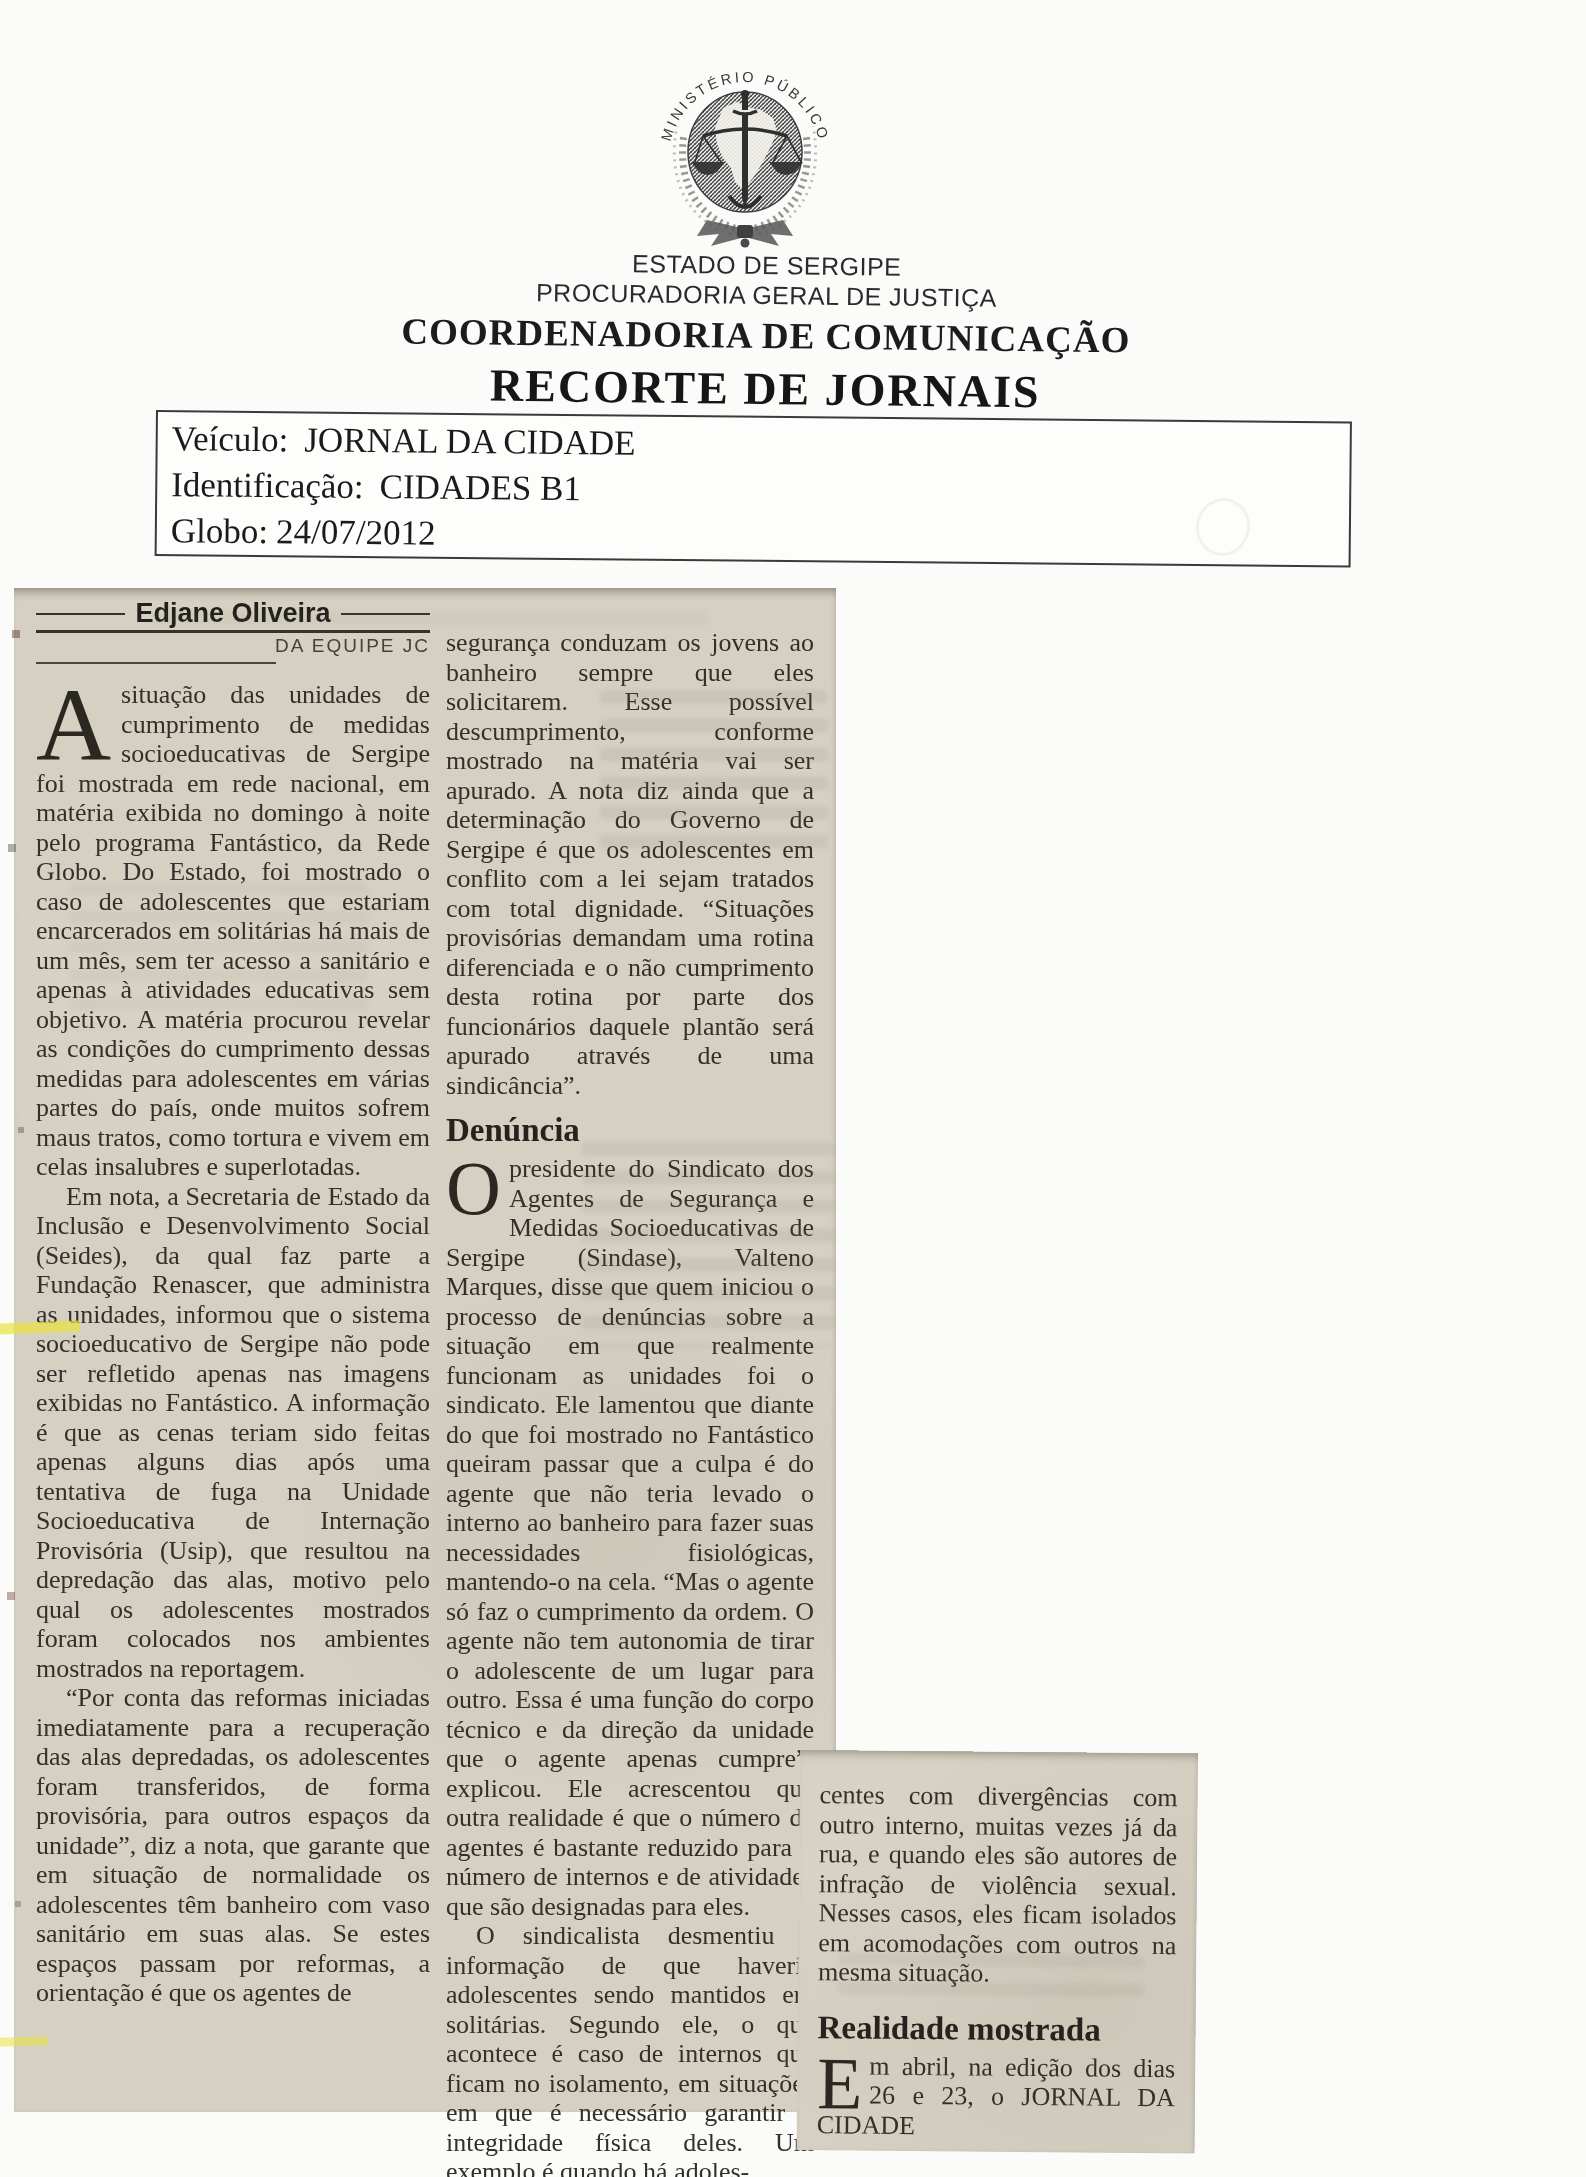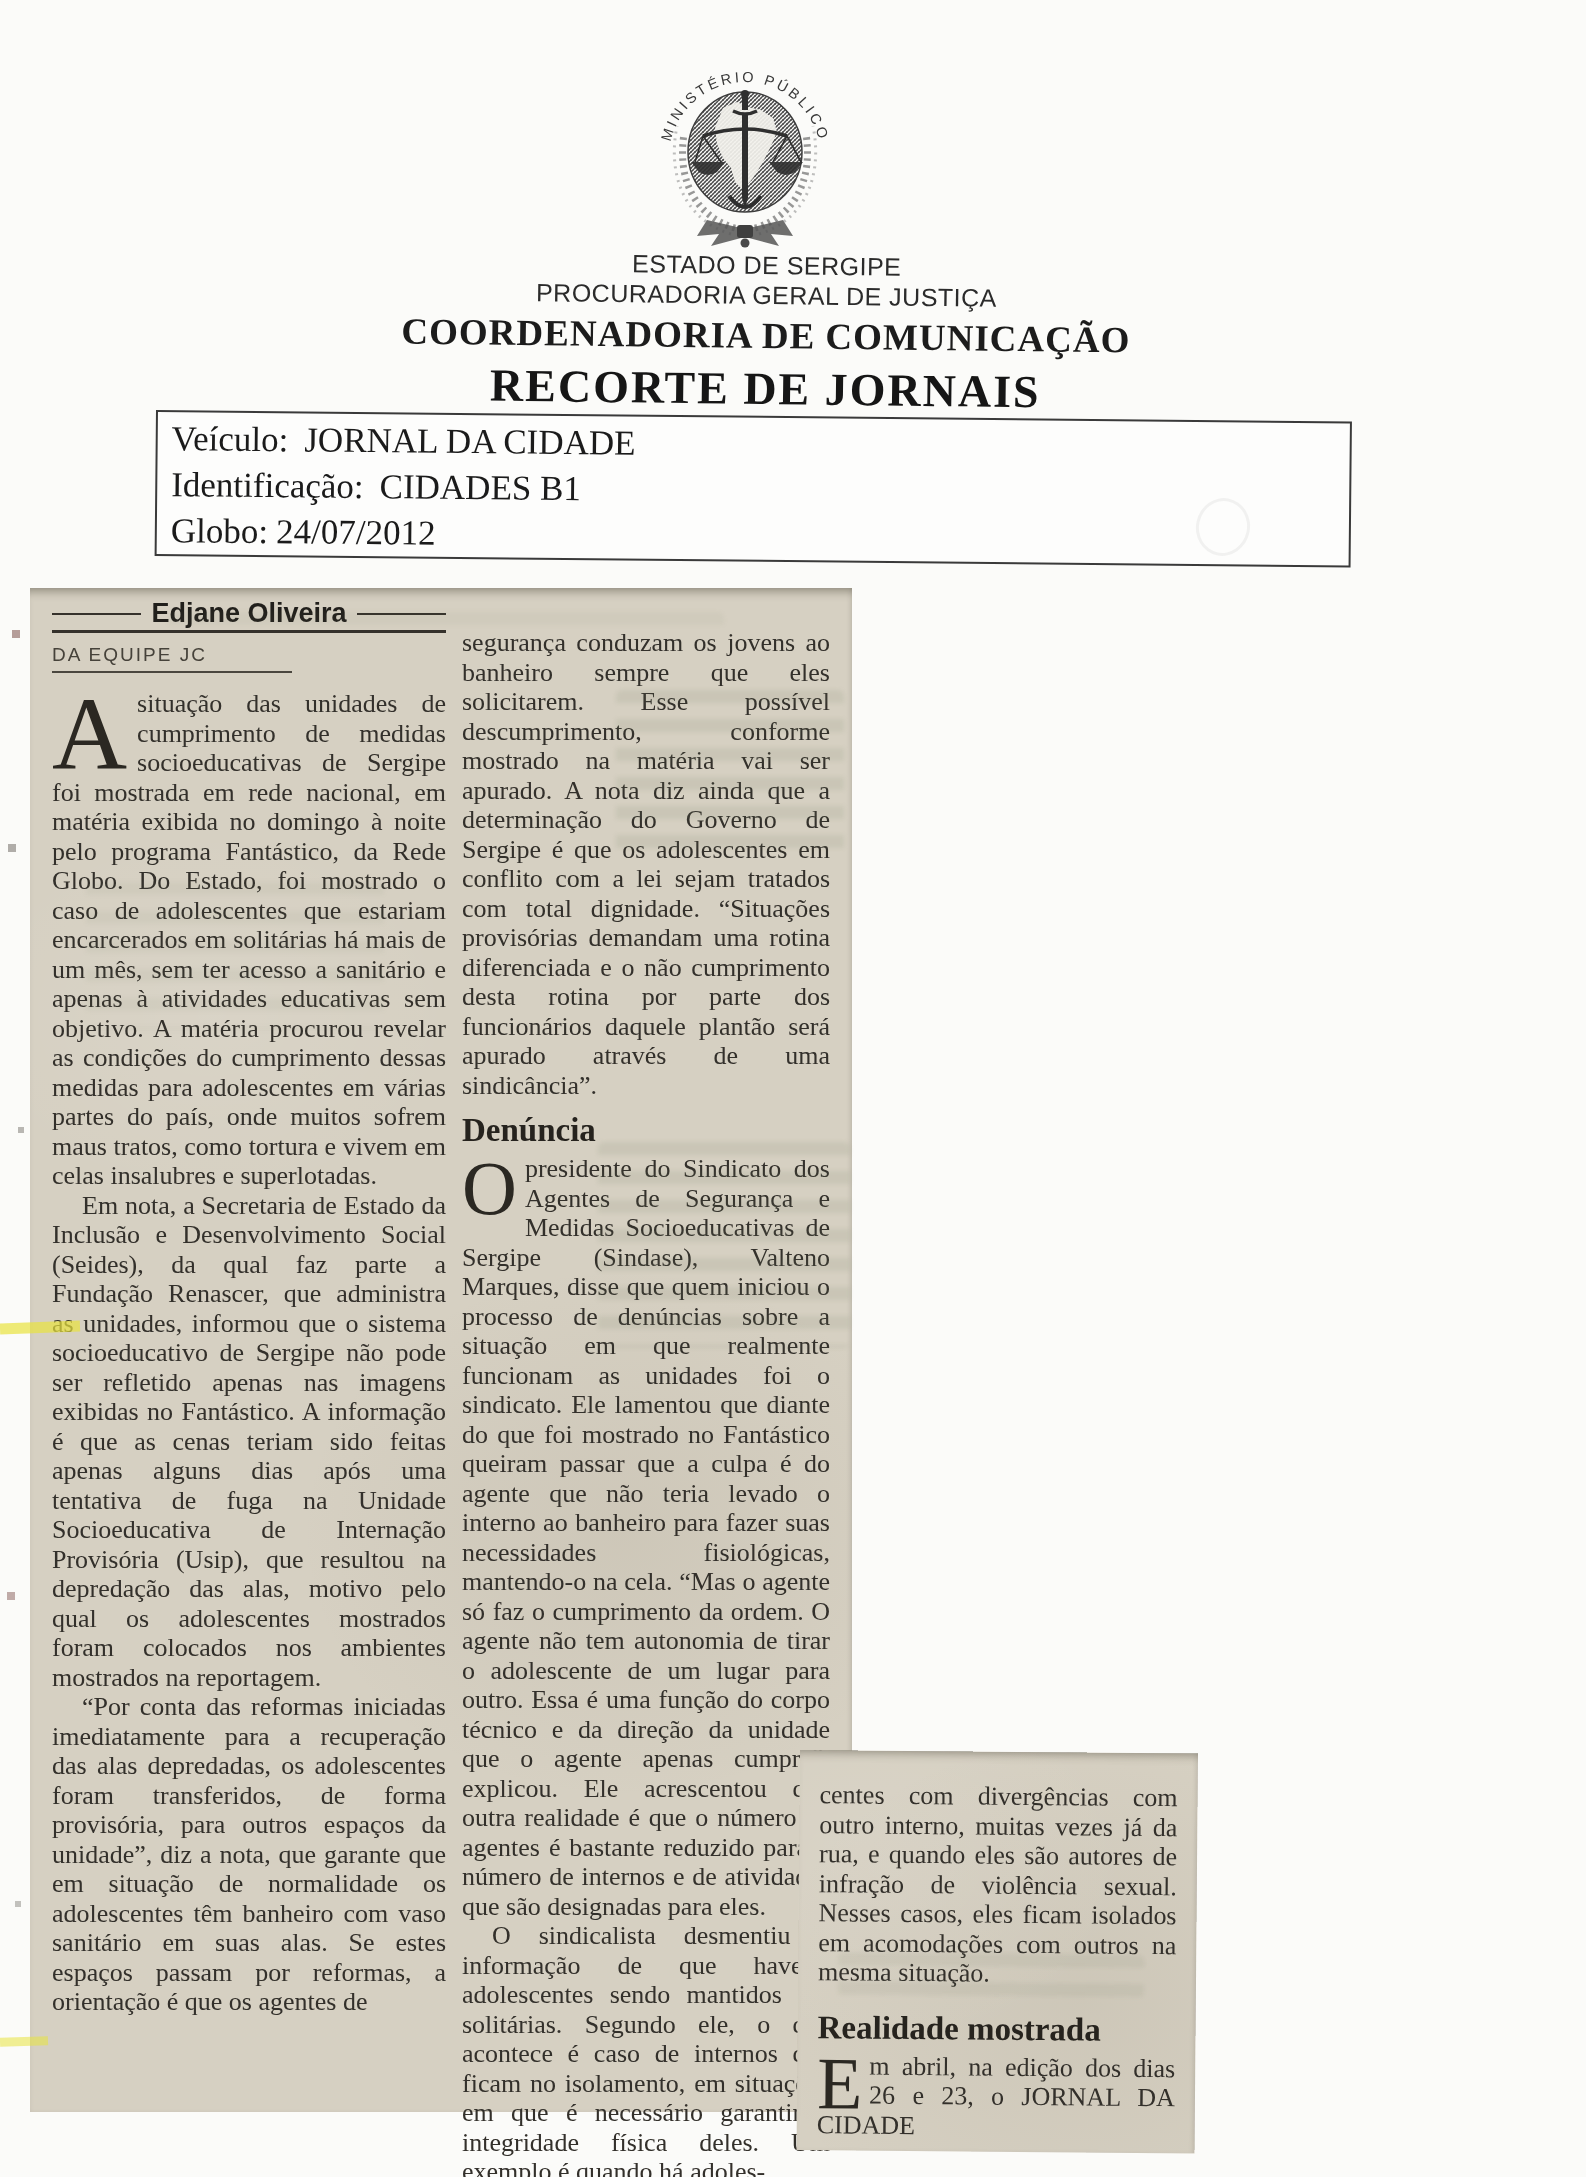--- a/index.html
+++ b/index.html
@@ -29,39 +29,39 @@
   
   .ring-artifact{position:absolute;left:1196px;top:498px;width:48px;height:52px;
             border:3px solid rgba(140,140,140,.10);border-radius:50%;transform:rotate(12deg);}
 
   
   .clip{position:absolute;background:
         radial-gradient(ellipse 420px 320px at 22% 28%, rgba(255,255,255,.08), transparent 60%),
         radial-gradient(ellipse 520px 430px at 72% 62%, rgba(118,108,88,.09), transparent 62%),
         #d6d0c2;
         box-shadow:inset 0 10px 9px -6px rgba(92,87,74,.5), inset -3px 0 6px -3px rgba(0,0,0,.15);}
-  .clip-main{left:30px;top:588px;width:822px;height:1524px;}
+  .clip-main{left:14px;top:588px;width:822px;height:1524px;}
   .clip-col3{left:800px;top:1750px;width:398px;height:400px;transform:rotate(0.5deg);
              transform-origin:0 0;box-shadow:inset 0 9px 8px -6px rgba(92,87,74,.45),
              inset -3px 0 6px -3px rgba(0,0,0,.14);}
 
   .col{position:absolute;}
   .col-1{left:22px;top:10px;width:394px;}
   .col-2{left:432px;top:40px;width:368px;}
   .col-3{left:20px;top:30px;width:358px;}
 
   
   .byline{margin-bottom:16px;}
   .byline-row{display:flex;align-items:center;}
   .byline-row .flank{flex:1;height:2px;background:#35312b;}
   .byline-name{font-family:"Liberation Sans", sans-serif;font-weight:700;font-size:27px;
                color:#211f1b;padding:0 10px;white-space:nowrap;}
   .byline-rule{height:3px;background:#35312b;margin-top:1px;}
   .byline-credit{font-family:"Liberation Sans", sans-serif;font-size:19px;letter-spacing:2px;
-                 color:#46423a;text-align:left;margin-top:11px;}
+                 color:#46423a;text-align:right;margin-top:2px;}
   .byline-subrule{height:2px;width:240px;background:#4a463e;margin-top:5px;}
 
   
   p.body{margin:0;font-size:26px;line-height:29.5px;text-align:justify;color:#33302b;}
   p.ind{text-indent:30px;}
   .dropcap{float:left;font-family:"Liberation Serif", serif;color:#2b2822;}
   .dc-a{font-size:104px;line-height:82px;margin:4px 10px -4px 0;}
   .dc-o{font-size:76px;line-height:60px;margin:4px 8px -4px 0;}
   .dc-e{font-size:74px;line-height:58px;margin:3px 7px -4px 0;}
   h3.section-head{margin:12px 0 6px;font-family:"Liberation Serif", serif;font-weight:700;

